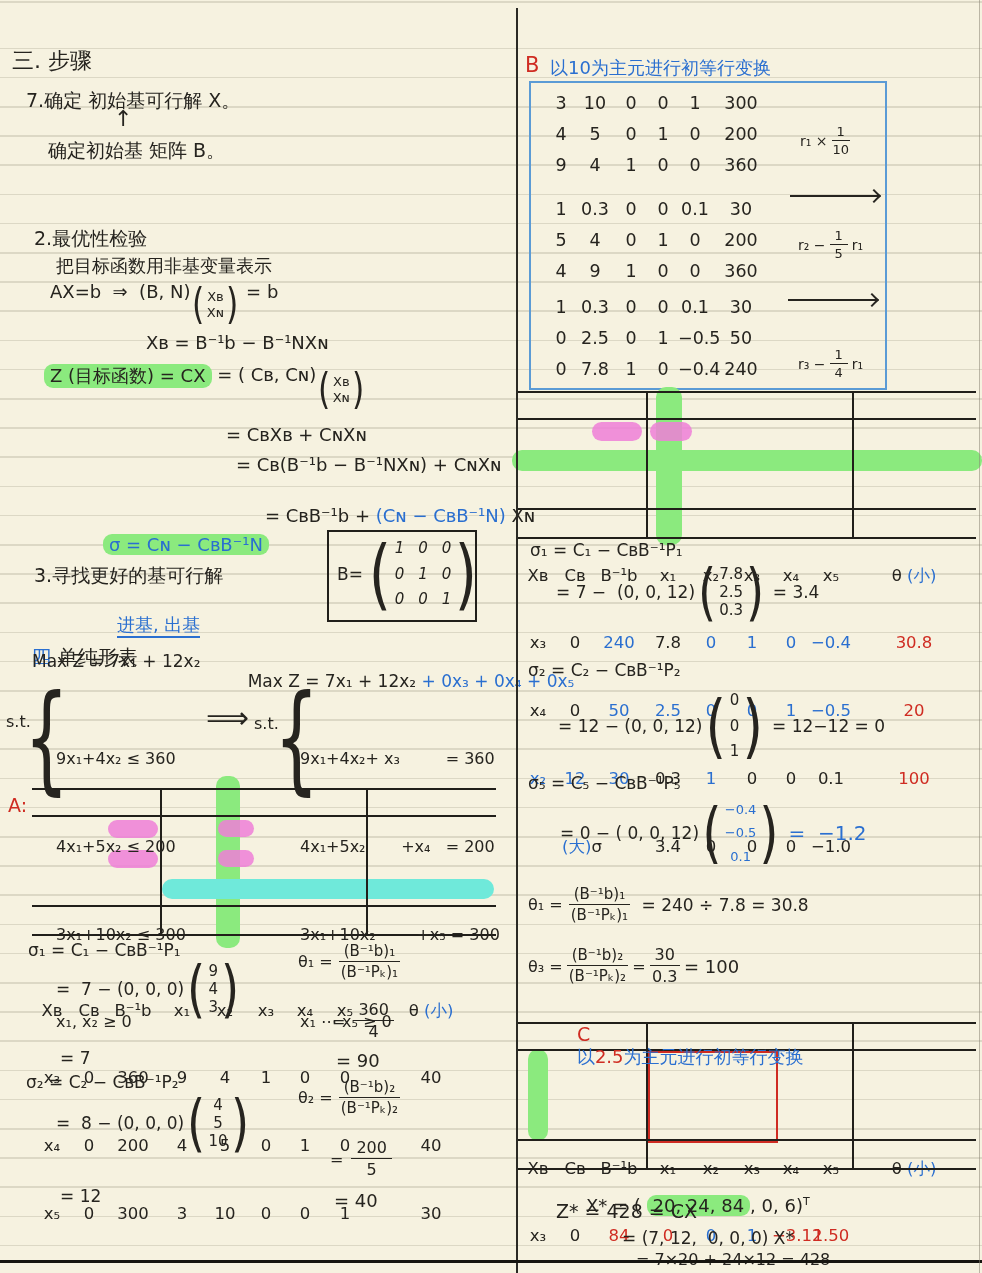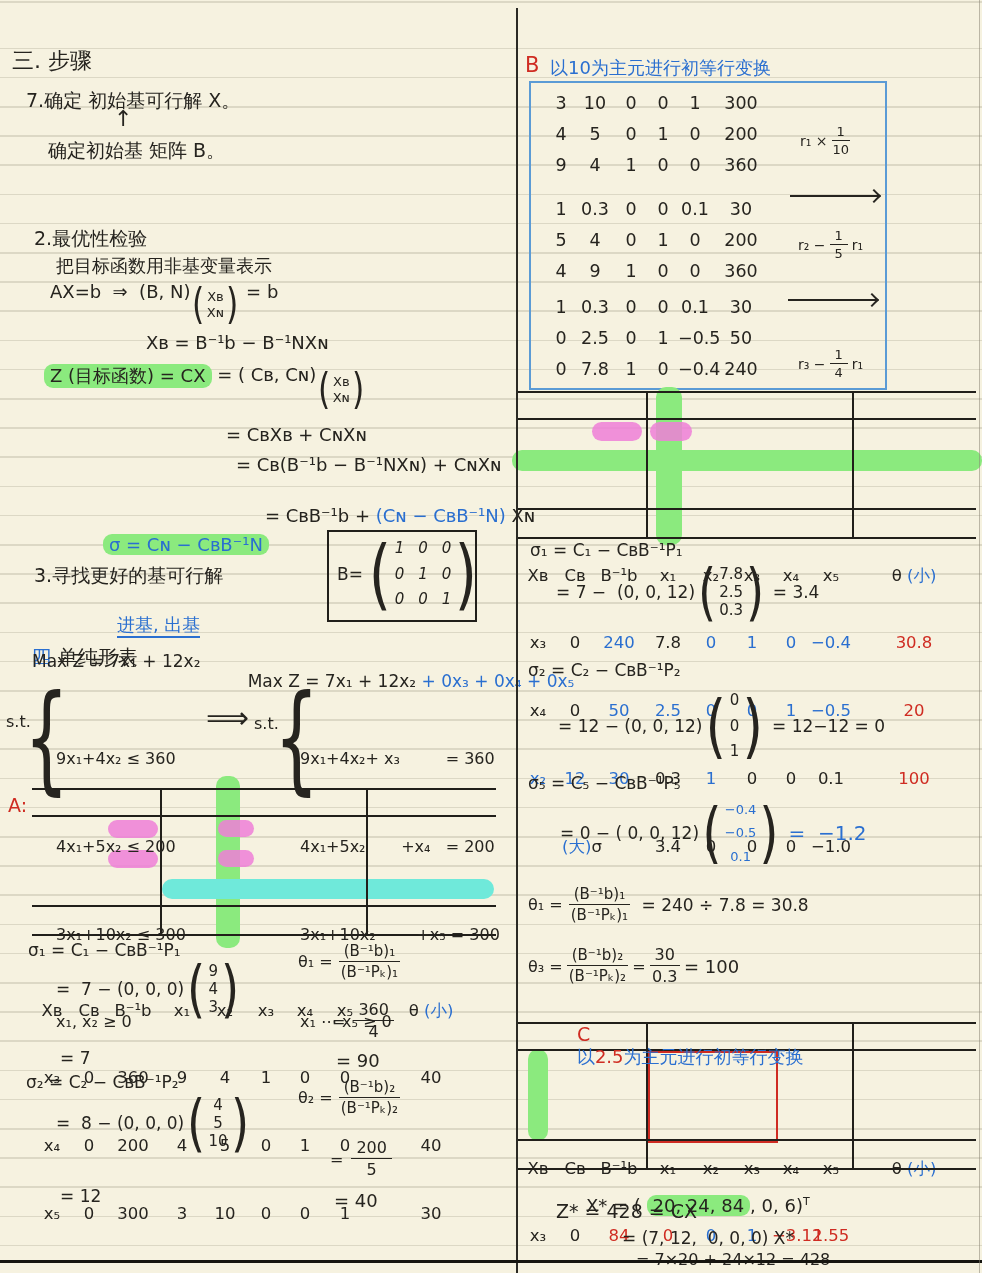--- a/index.html
+++ b/index.html
@@ -359,21 +359,21 @@
     <div class="vlineT" style="left:128px"></div><div class="vlineT" style="left:334px"></div>
     <div class="trow h27">
       <span class="c">Xʙ</span><span class="c">Cʙ</span><span class="c">B⁻¹b</span>
       <span class="c">x₁</span><span class="c">x₂</span><span class="c">x₃</span>
       <span class="c">x₄</span><span class="c">x₅</span>
       <span class="c"><span>θ</span> <span class="blue">(小)</span></span>
     </div>
     <div class="trow h30">
       <span class="c">x₃</span><span class="c">0</span><span class="c red">84</span>
       <span class="c red">0</span><span class="c blue">0</span><span class="c blue">1</span>
-      <span class="c red">−3.12</span><span class="c red">1.55</span><span class="c"></span>
+      <span class="c red">−3.12</span><span class="c red">1.50</span><span class="c"></span>
     </div>
     
     
     
   </div>
 
   <div class="abs hw fs18" style="left:563px;top:1174px">
     <span>X* = ( </span><span class="mark">20, 24, 84</span><span>, 0, 6)</span><span class="sup">T</span>
   </div>
   <div class="abs hw fs19" style="left:556px;top:1200px">Z* = 428 = CX</div>

